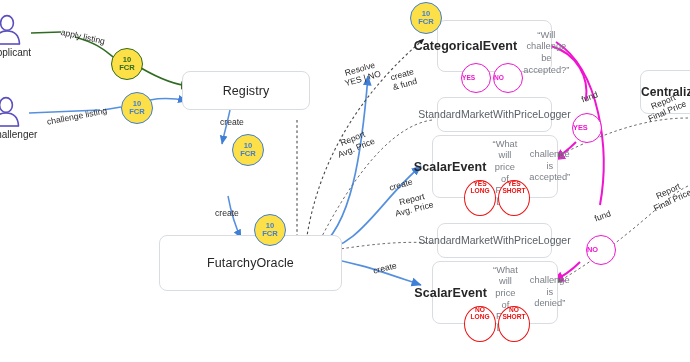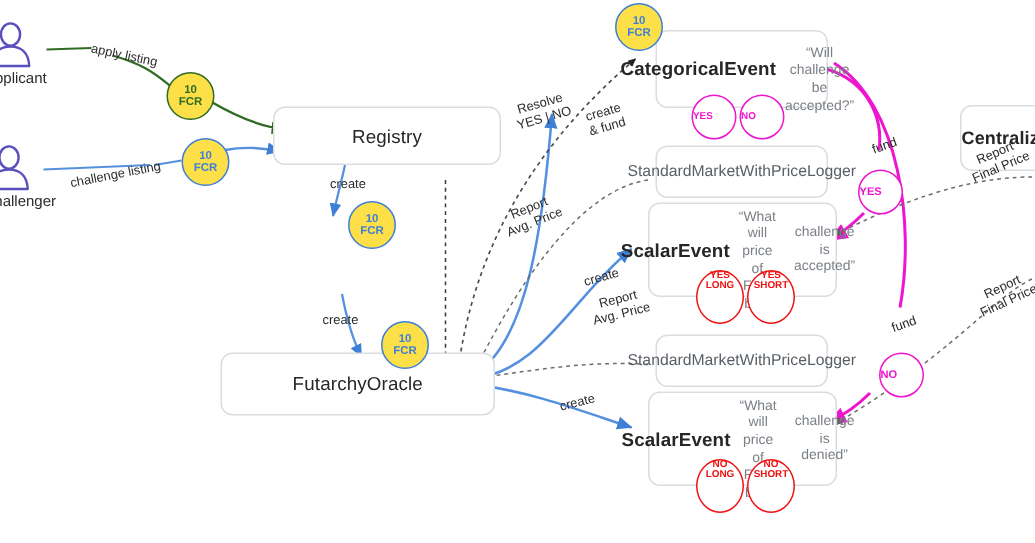--- a/index.html
+++ b/index.html
@@ -98,26 +98,26 @@
 
   <div class="actor" style="left:-11px;top:96px;">
     <svg width="34" height="32" viewBox="0 0 34 32">
       <ellipse cx="17" cy="9" rx="6.4" ry="7.4" fill="none" stroke="#5b4fbe" stroke-width="1.6"></ellipse>
       <path d="M4.5,30 C5,20.5 10.5,17 17,17 C23.5,17 29,20.5 29.5,30" fill="none" stroke="#5b4fbe" stroke-width="1.6" stroke-linecap="round"></path>
       <path d="M4.5,30 L29.5,30" fill="none" stroke="#5b4fbe" stroke-width="1.6"></path>
     </svg>
     <span class="nm">Challenger</span>
   </div>
 
-  <div class="node" style="left:182px;top:71px;width:152px;height:39px;">
+  <div class="node" style="left:182px;top:71px;width:128px;height:39px;">
     <span class="title">Registry</span>
   </div>
 
 
-  <div class="node" style="left:147px;top:235px;width:183px;height:42px;justify-content:center;">
+  <div class="node" style="left:159px;top:235px;width:183px;height:56px;justify-content:center;">
     <span class="title">FutarchyOracle</span>
   </div>
 
   <div class="node" style="left:437px;top:20px;width:115px;height:52px;">
     <span class="title bold">CategoricalEvent</span>
     <span class="sub">“Will challenge be  accepted?”</span>
   </div>
 
   <div class="node" style="left:437px;top:97px;width:115px;height:35px;">
     <span class="sub2">StandardMarket</span>

